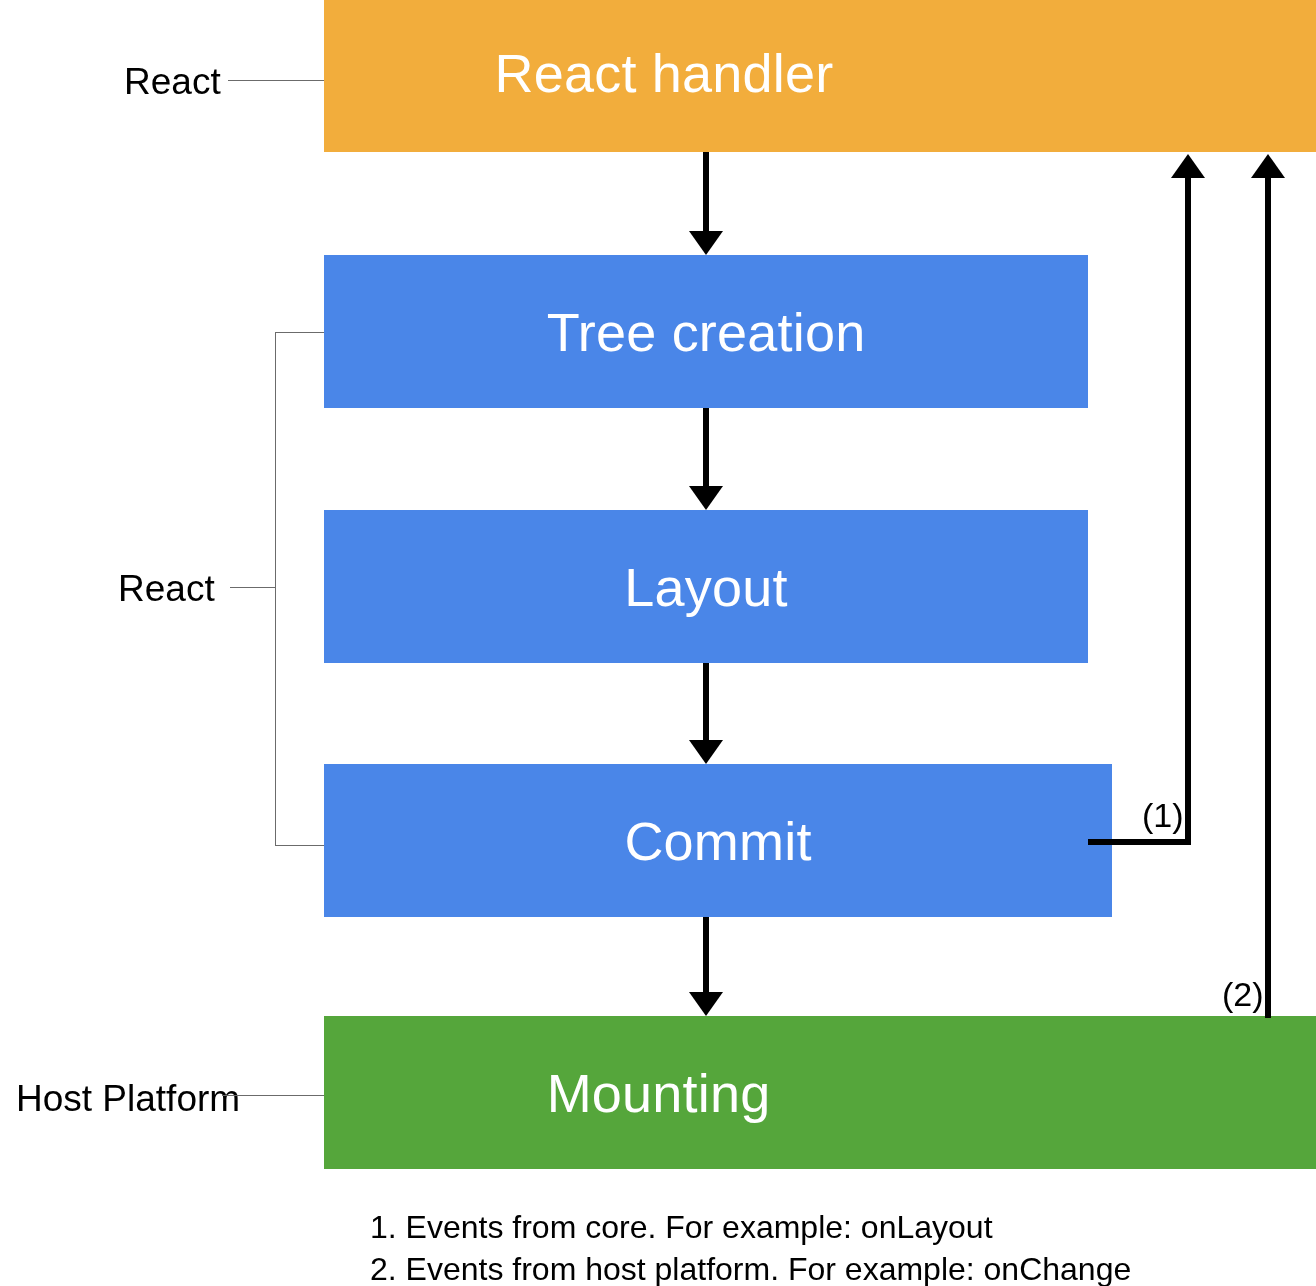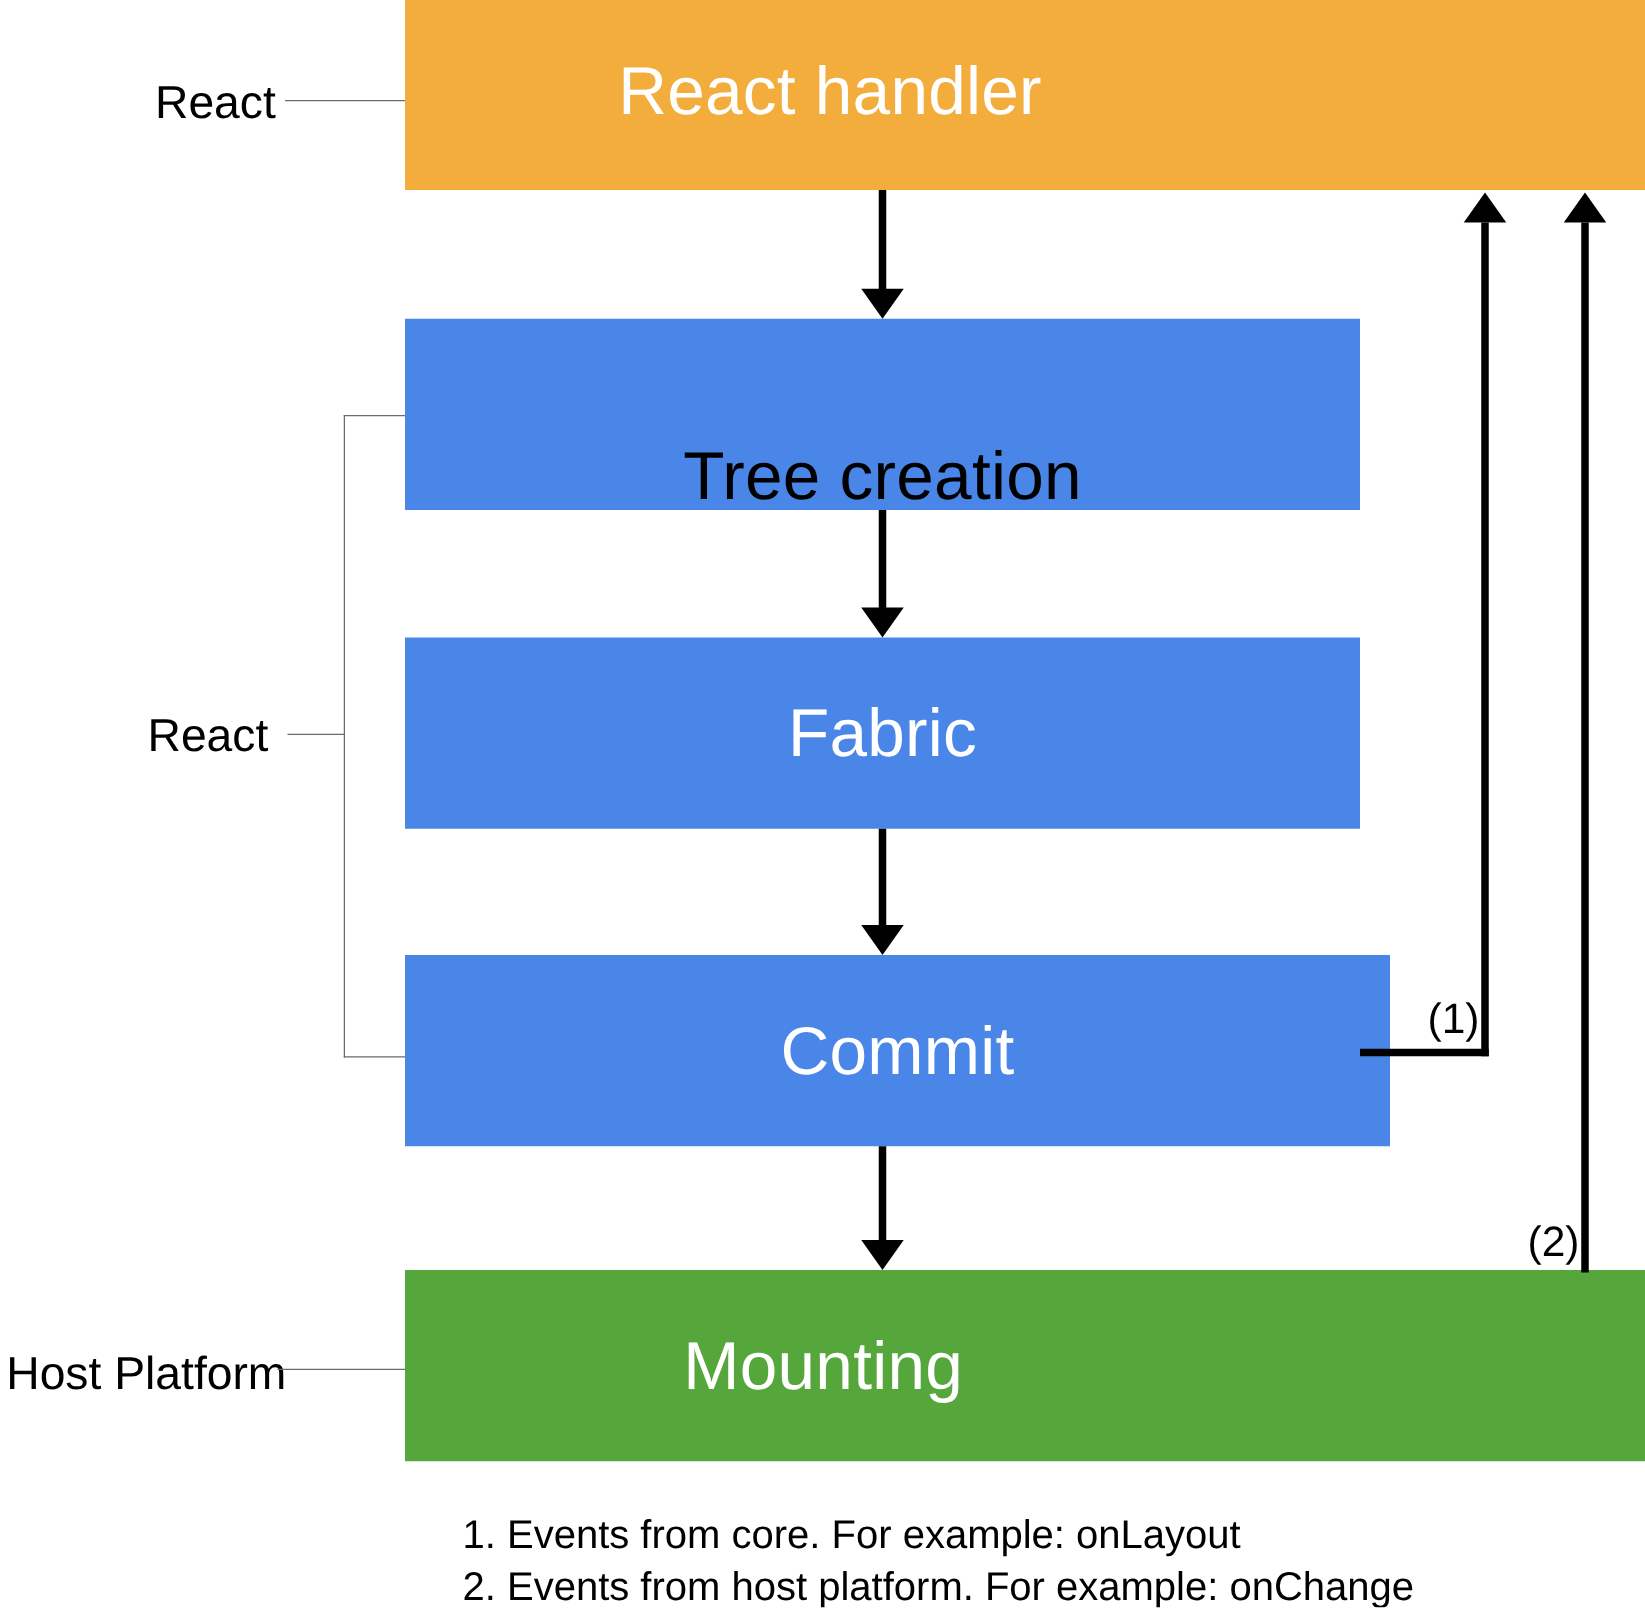--- a/index.html
+++ b/index.html
@@ -49,21 +49,21 @@
   
   .side-label {
     position: absolute;
     font-size: 37px;
     color: #000000;
     white-space: nowrap;
     line-height: 1;
   }
   .side-label.lbl-react  { left: 124px; top: 63px; }
   .side-label.lbl-fabric { left: 118px; top: 570px; }
-  .side-label.lbl-host   { left: 5px;   top: 1080px; }
+  .side-label.lbl-host   { left: 16px;   top: 1080px; }
 
   
   .leader {
     position: absolute;
     background: #6b6b6b;
   }
   .leader.h { height: 1px; }
   .leader.v { width: 1px; }
 
   .leader-react    { left: 228px; top: 80px;  width: 96px; }
@@ -166,26 +166,26 @@
   <div class="leader h leader-fabric-top" style="background: rgb(107, 107, 107);"></div>
   <div class="leader h leader-fabric-bot" style="background: rgb(107, 107, 107);"></div>
 
   <div class="side-label lbl-host">Host Platform</div>
   <div class="leader h leader-host" style="background: rgb(107, 107, 107);"></div>
 
   <div class="proc-box box-event" style="background: rgb(242, 173, 60); color: rgb(255, 255, 255);">
     <span class="box-label">React handler</span>
   </div>
 
-  <div class="proc-box box-tree" style="background: rgb(74, 134, 232); color: #000000; align-items: flex-end;">
+  <div class="proc-box box-tree" style="background: rgb(74, 134, 232); color: #ffffff;">
     <span class="box-label">Tree creation</span>
   </div>
 
   <div class="proc-box box-layout" style="background: rgb(74, 134, 232); color: rgb(255, 255, 255);">
-    <span class="box-label">Fabric</span>
+    <span class="box-label">Layout</span>
   </div>
 
   <div class="proc-box box-commit" style="background: rgb(74, 134, 232); color: rgb(255, 255, 255);">
     <span class="box-label">Commit</span>
   </div>
 
   <div class="proc-box box-mount" style="background: rgb(85, 166, 59); color: rgb(255, 255, 255);">
     <span class="box-label">Mounting</span>
   </div>
 

